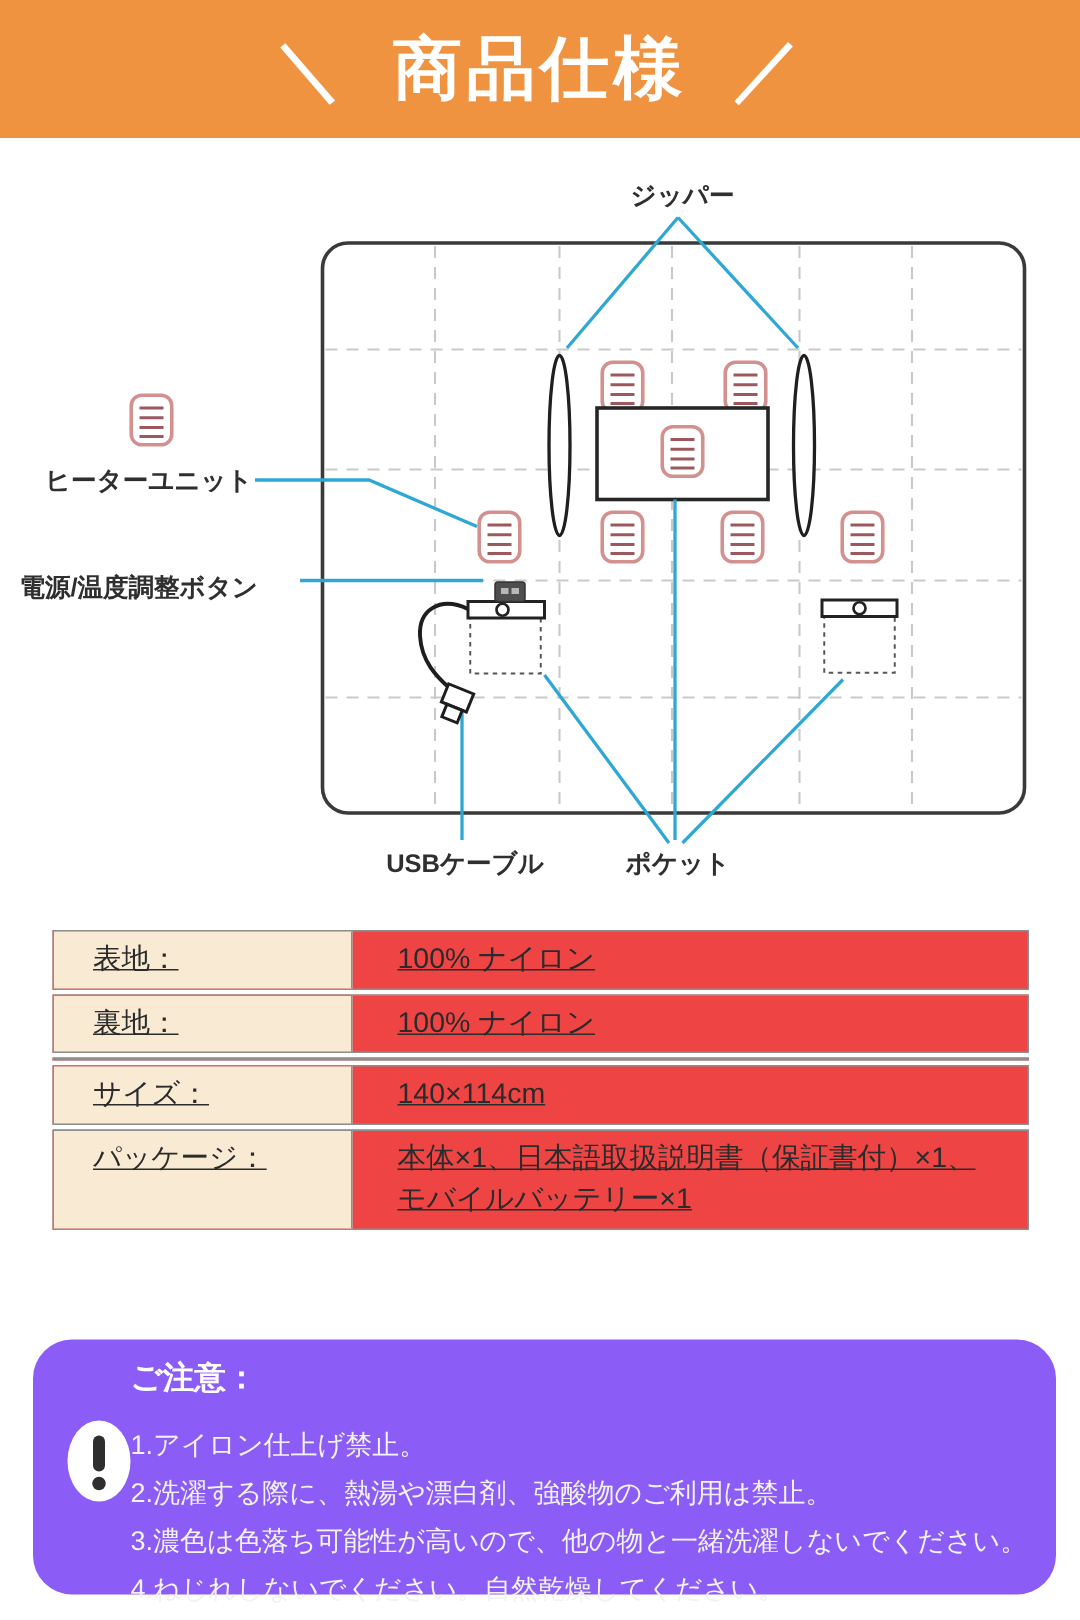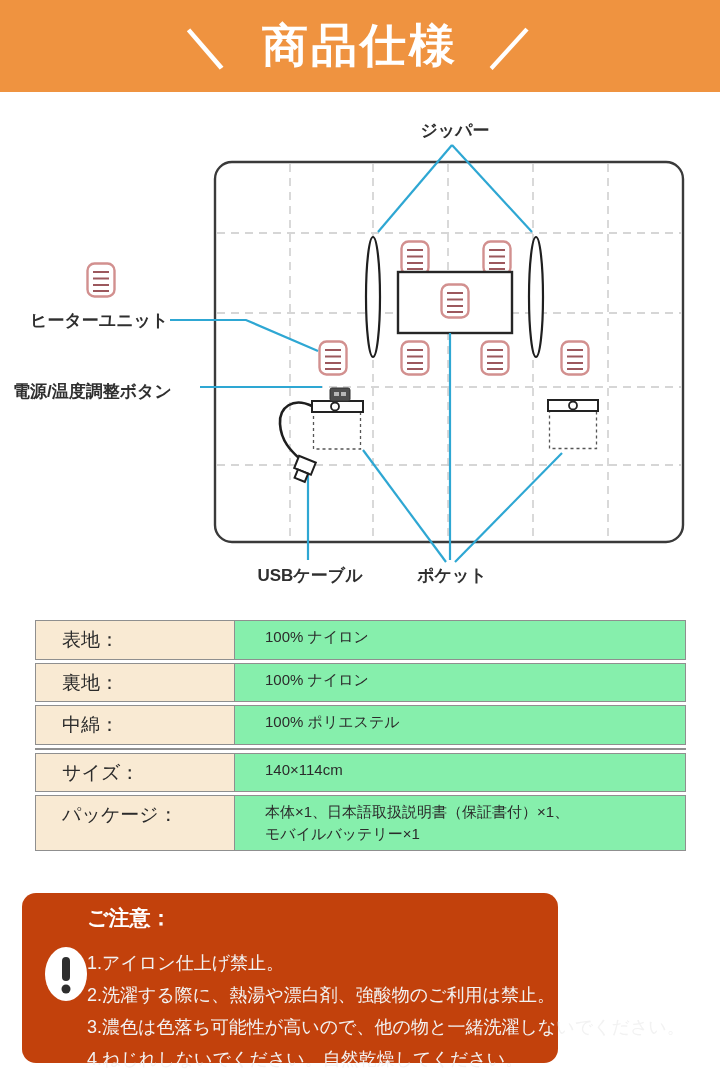--- a/index.html
+++ b/index.html
@@ -22,36 +22,36 @@
   
   .diagram{position:absolute;left:0;top:110px;width:712px;height:492px;}
   .diagram svg{display:block;}
   .dlabel{
     font-family:"Liberation Sans","DejaVu Sans",sans-serif;
     font-size:17px;font-weight:600;fill:#2f2f2f;
   }
   
   .specs{position:absolute;left:35px;top:620px;width:651px;}
   .spec-row{
-    display:flex;border:1px solid #8f8f8f;background:#86efac;
-    margin-bottom:3px;align-items:stretch;
+    display:flex;border:1px solid #8f8f8f;background:#ef4444;
+    margin-bottom:3px;align-items:stretch;text-decoration:underline;
   }
   .spec-label{
     width:172px;flex:0 0 172px;background:#f9ead3;
     border-right:1px solid #8f8f8f;
     padding:5px 0 5px 26px;font-size:19px;line-height:1.45;color:#2b2b2b;
   }
   .spec-value{
-    flex:1;padding:5px 0 5px 30px;font-size:15px;line-height:1.45;
+    flex:1;padding:5px 0 5px 30px;font-size:19px;line-height:1.45;
     color:#2b2b2b;white-space:pre-line;
   }
   
   .caution{
-    position:absolute;left:22px;top:893px;width:536px;height:170px;
-    background:#c2410c;border-radius:14px;color:#ffffff;box-sizing:border-box;
+    position:absolute;left:22px;top:893px;width:682px;height:170px;
+    background:#8b5cf6;border-radius:26px;color:#ffffff;box-sizing:border-box;
   }
   .caution-icon{position:absolute;left:22px;top:53px;width:44px;height:56px;}
   .caution-heading{
     position:absolute;left:65px;top:11px;font-size:21px;font-weight:bold;color:#ffffff;
   }
   .caution-list{position:absolute;left:65px;top:54px;width:595px;}
   .caution-item{font-size:18px;line-height:32px;color:#f2f2f2;white-space:nowrap;}
 </style>
 </head>
 <body>
@@ -158,24 +158,20 @@
   <div class="specs">
     <div class="spec-row">
       <div class="spec-label">表地：</div>
       <div class="spec-value">100% ナイロン</div>
     </div>
     <div class="spec-row">
       <div class="spec-label">裏地：</div>
       <div class="spec-value">100% ナイロン</div>
     </div>
     <div class="spec-row">
-      <div class="spec-label">中綿：</div>
-      <div class="spec-value">100% ポリエステル</div>
-    </div>
-    <div class="spec-row">
     </div>
     <div class="spec-row">
       <div class="spec-label">サイズ：</div>
       <div class="spec-value">140×114cm</div>
     </div>
     <div class="spec-row">
       <div class="spec-label">パッケージ：</div>
       <div class="spec-value">本体×1、日本語取扱説明書（保証書付）×1、
 モバイルバッテリー×1</div>
     </div>

